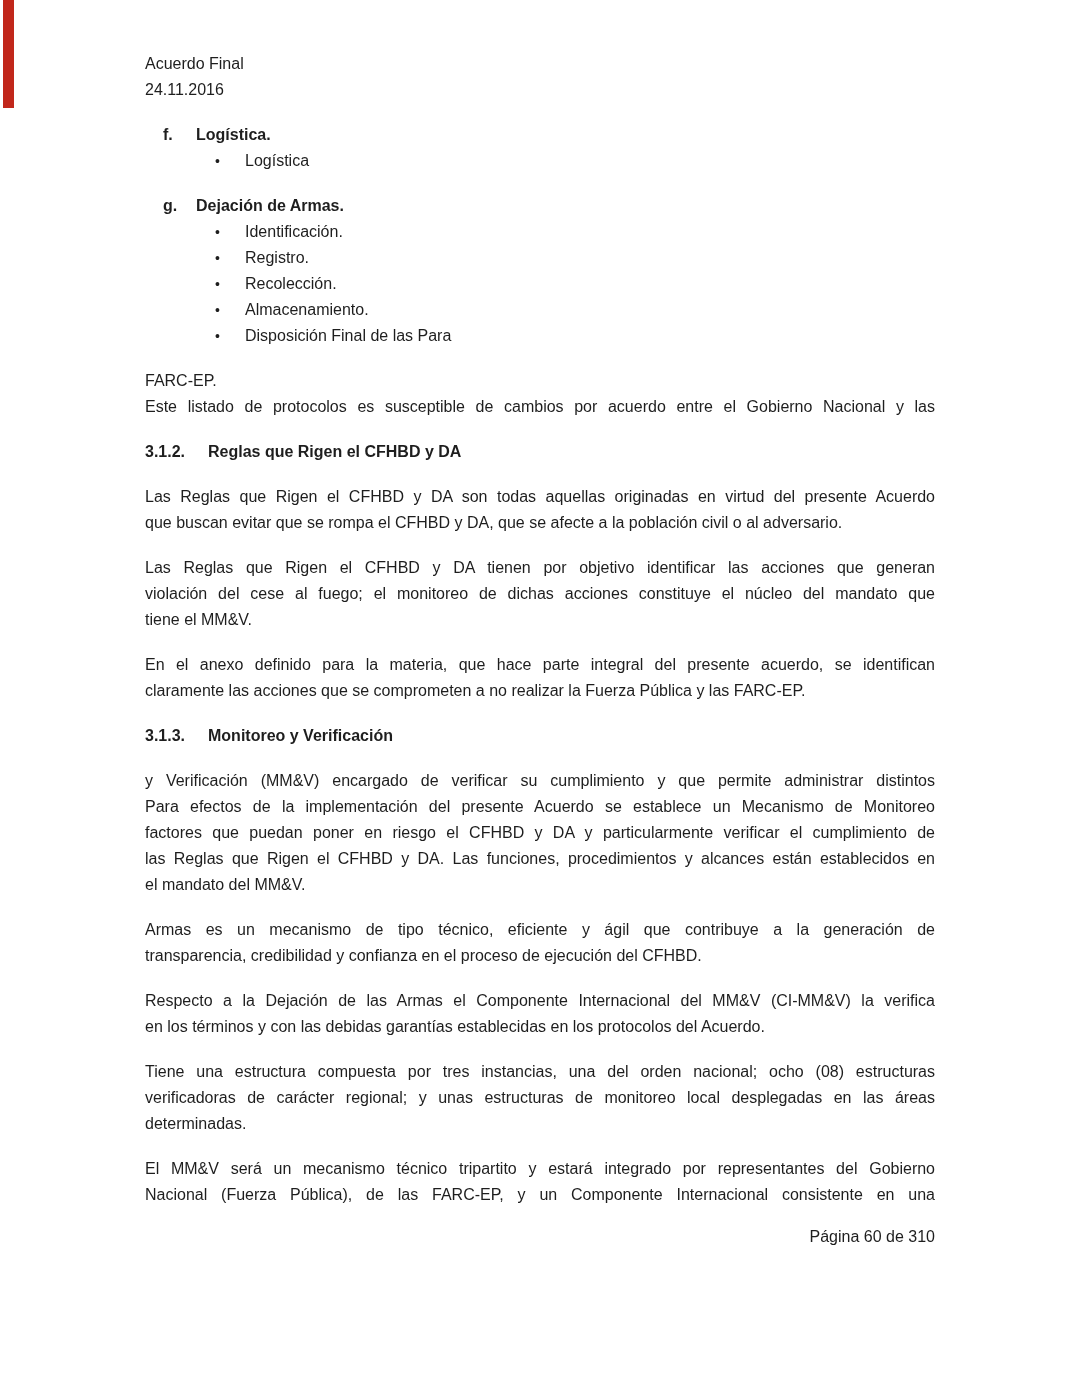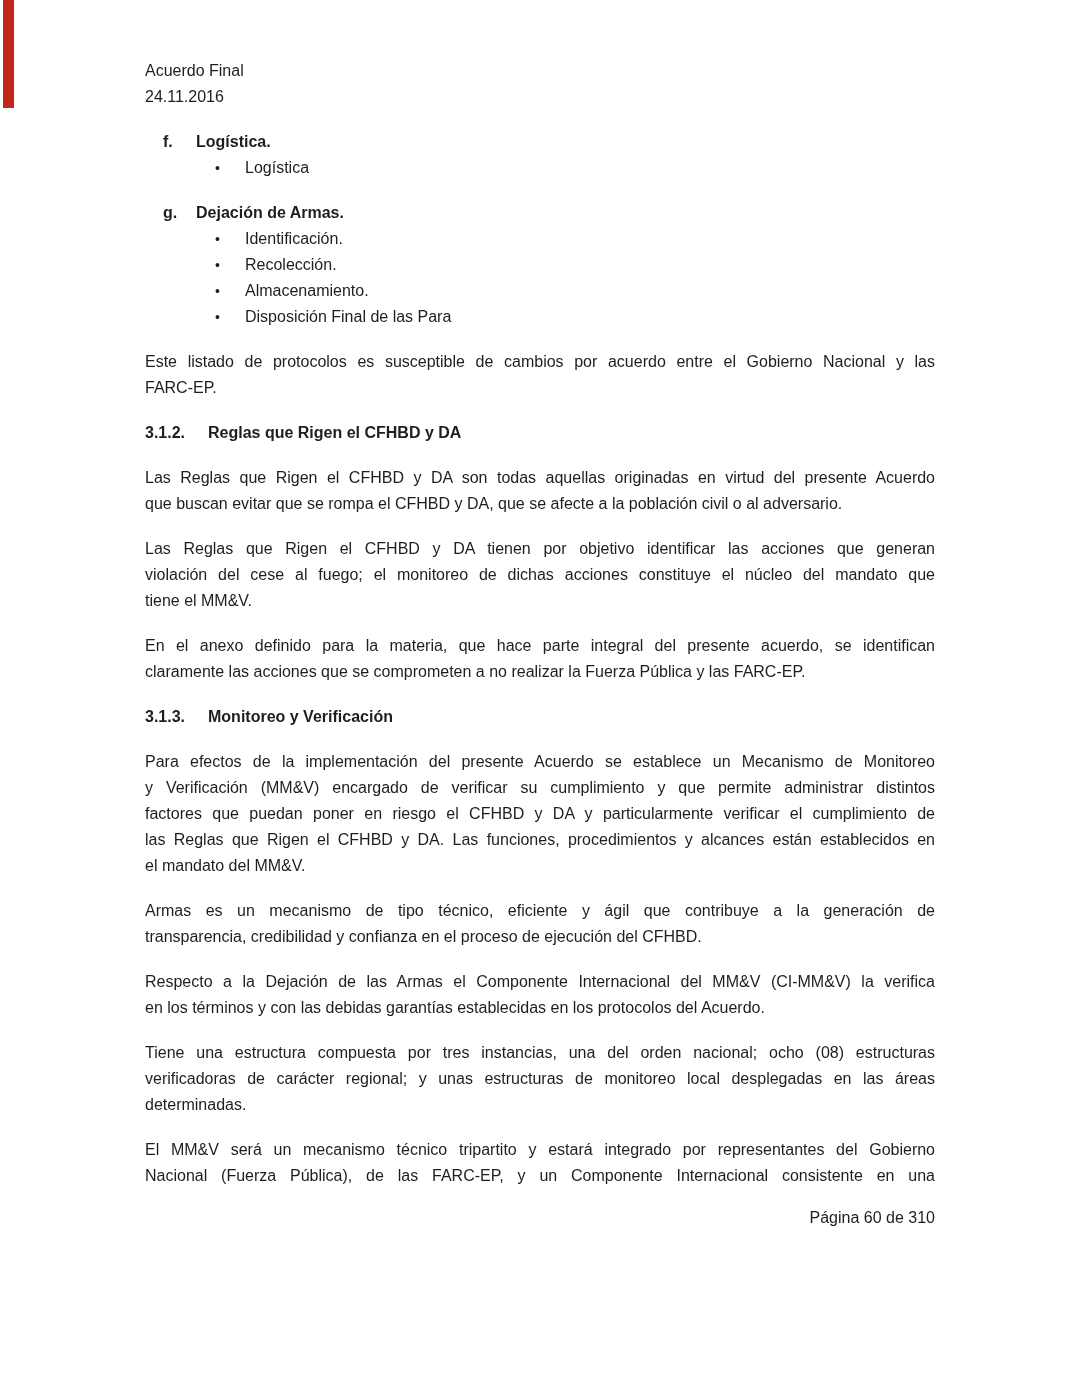--- a/index.html
+++ b/index.html
@@ -12,21 +12,21 @@
     font-family: "Liberation Sans", sans-serif;
     color: #1e1e1e;
   }
   .red-marker {
     position: absolute;
     left: 3px; top: 0;
     width: 11px; height: 108px;
   }
   .content {
     position: absolute;
-    left: 145px; top: 58px;
+    left: 145px; top: 51px;
     width: 790px;
     font-size: 16px;
   }
   .hdr-line { line-height: 26px; }
   .block { margin-top: 19px; }
   .blocks > .block:first-child { }
 
   .outline-head { font-weight: bold; line-height: 26px; padding-left: 18px; }
   .outline-head .marker { display: inline-block; width: 33px; }
   .bullet-row { line-height: 25px; padding-left: 70px; }
@@ -53,46 +53,47 @@
     </div>
 
     <div class="blocks">
         <div class="block">
           <div class="outline-head"><span class="marker">f.</span><span>Logística.</span></div>
           <div class="bullet-row"><span class="dot">•</span><span>Logística</span></div>
         </div>
         <div class="block">
           <div class="outline-head"><span class="marker">g.</span><span>Dejación de Armas.</span></div>
           <div class="bullet-row"><span class="dot">•</span><span>Identificación.</span></div>
+          <div class="bullet-row"><span class="dot">•</span><span>Registro.</span></div>
           <div class="bullet-row"><span class="dot">•</span><span>Recolección.</span></div>
           <div class="bullet-row"><span class="dot">•</span><span>Almacenamiento.</span></div>
           <div class="bullet-row"><span class="dot">•</span><span>Disposición Final de las Para</span></div>
         </div>
         <div class="block para">
+          <div class="ln">FARC-EP.</div>
           <div class="ln just">Este listado de protocolos es susceptible de cambios por acuerdo entre el Gobierno Nacional y las</div>
-          <div class="ln">FARC-EP.</div>
         </div>
         <div class="block sec-heading"><span class="num">3.1.2.</span><span>Reglas que Rigen el CFHBD y DA</span></div>
         <div class="block para">
           <div class="ln just">Las Reglas que Rigen el CFHBD y DA son todas aquellas originadas en virtud del presente Acuerdo</div>
           <div class="ln">que buscan evitar que se rompa el CFHBD y DA, que se afecte a la población civil o al adversario.</div>
         </div>
         <div class="block para">
           <div class="ln just">Las Reglas que Rigen el CFHBD y DA tienen por objetivo identificar las acciones que generan</div>
           <div class="ln just">violación del cese al fuego; el monitoreo de dichas acciones constituye el núcleo del mandato que</div>
           <div class="ln">tiene el MM&amp;V.</div>
         </div>
         <div class="block para">
           <div class="ln just">En el anexo definido para la materia, que hace parte integral del presente acuerdo, se identifican</div>
           <div class="ln">claramente las acciones que se comprometen a no realizar la Fuerza Pública y las FARC-EP.</div>
         </div>
         <div class="block sec-heading"><span class="num">3.1.3.</span><span>Monitoreo y Verificación</span></div>
         <div class="block para">
+          <div class="ln just">y Verificación (MM&amp;V) encargado de verificar su cumplimiento y que permite administrar distintos</div>
           <div class="ln just">Para efectos de la implementación del presente Acuerdo se establece un Mecanismo de Monitoreo</div>
-          <div class="ln just">y Verificación (MM&amp;V) encargado de verificar su cumplimiento y que permite administrar distintos</div>
           <div class="ln just">factores que puedan poner en riesgo el CFHBD y DA y particularmente verificar el cumplimiento de</div>
           <div class="ln just">las Reglas que Rigen el CFHBD y DA. Las funciones, procedimientos y alcances están establecidos en</div>
           <div class="ln">el mandato del MM&amp;V.</div>
         </div>
         <div class="block para">
           <div class="ln just">Armas es un mecanismo de tipo técnico, eficiente y ágil que contribuye a la generación de</div>
           <div class="ln">transparencia, credibilidad y confianza en el proceso de ejecución del CFHBD.</div>
         </div>
         <div class="block para">
           <div class="ln just">Respecto a la Dejación de las Armas el Componente Internacional del MM&amp;V (CI-MM&amp;V) la verifica</div>

